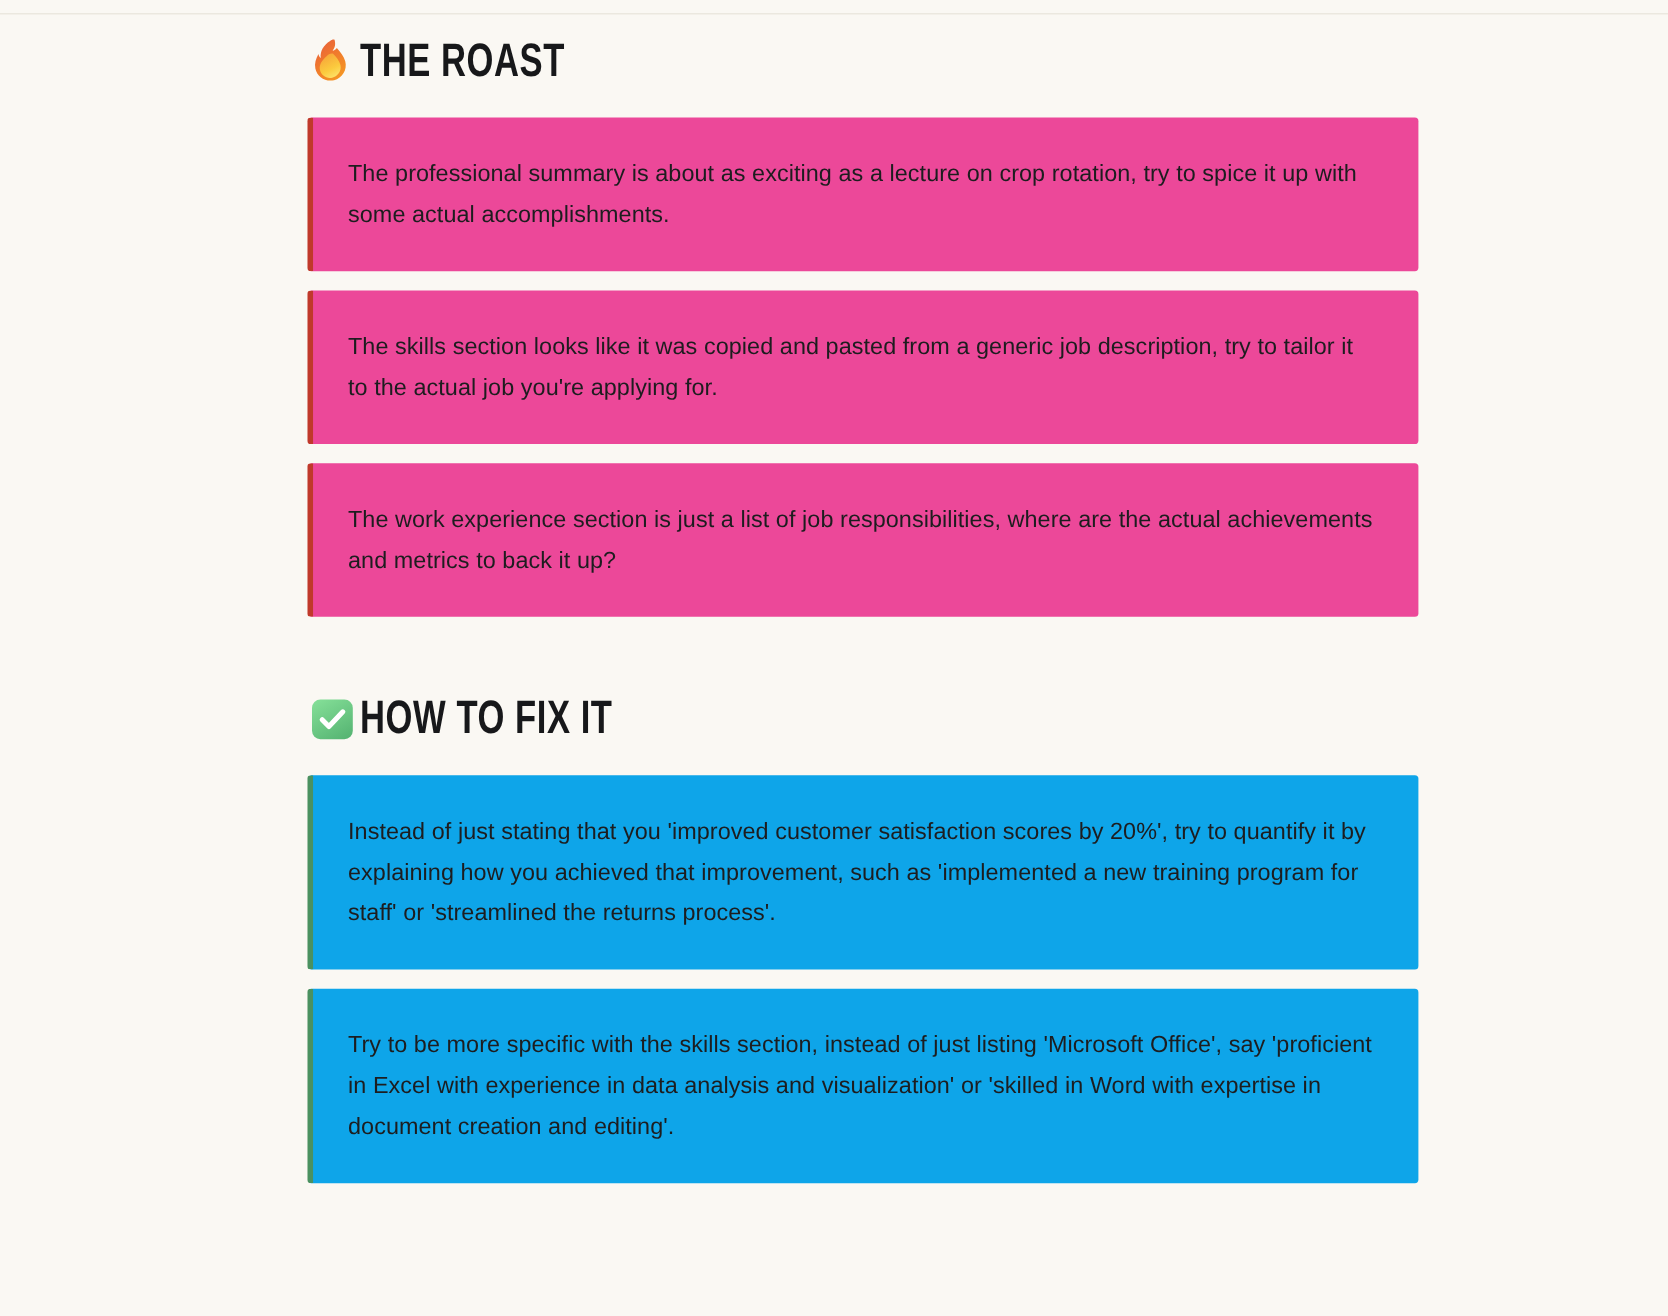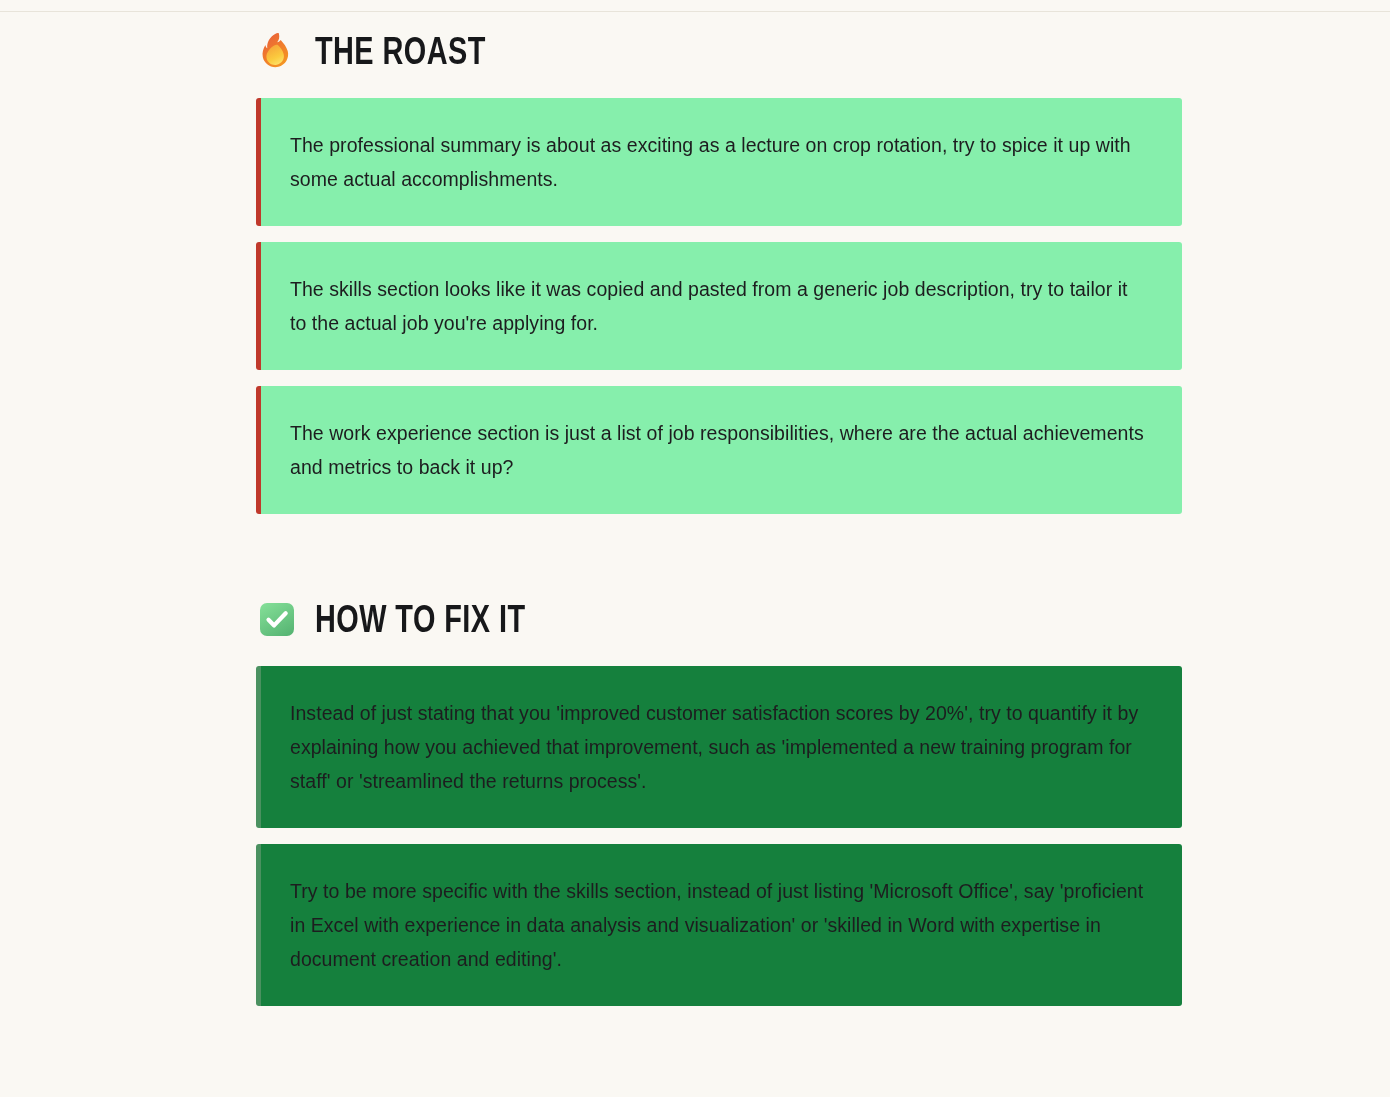--- a/index.html
+++ b/index.html
@@ -34,26 +34,26 @@
     position: absolute;
     top: 12px;
     left: 256px;
     width: 926px;
   }
 
   
   .section-head {
     display: flex;
     align-items: center;
-    gap: 17px;
+    gap: 2px;
     margin: 0;
     padding: 0;
   }
   .sec-roast { padding-top: 18px; }
-  .sec-fix { padding-top: 64px; margin-top: 20px; }
+  .sec-fix { padding-top: 64px; }
 
   .emoji {
     width: 42px;
     height: 42px;
     flex: 0 0 42px;
     position: relative;
     display: block;
   }
   .emoji svg { display: block; width: 42px; height: 42px; }
 
@@ -88,25 +88,25 @@
     margin-bottom: 16px;
     padding: 30px 34px 30px 29px;
     font-size: 19.5px;
     line-height: 34px;
     color: #1d1d1f;
     letter-spacing: 0.05px;
   }
   .card:last-child { margin-bottom: 0; }
 
   .card.roast {
-    background: #86efac;
+    background: #ec4899;
     border-left: 5px solid #c0392b;
   }
   .card.fix {
-    background: #15803d;
+    background: #0ea5e9;
     border-left: 5px solid #4a9160;
   }
   .card p {
     margin: 0;
   }
 </style>
 </head>
 <body>
 
 <div class="page">

